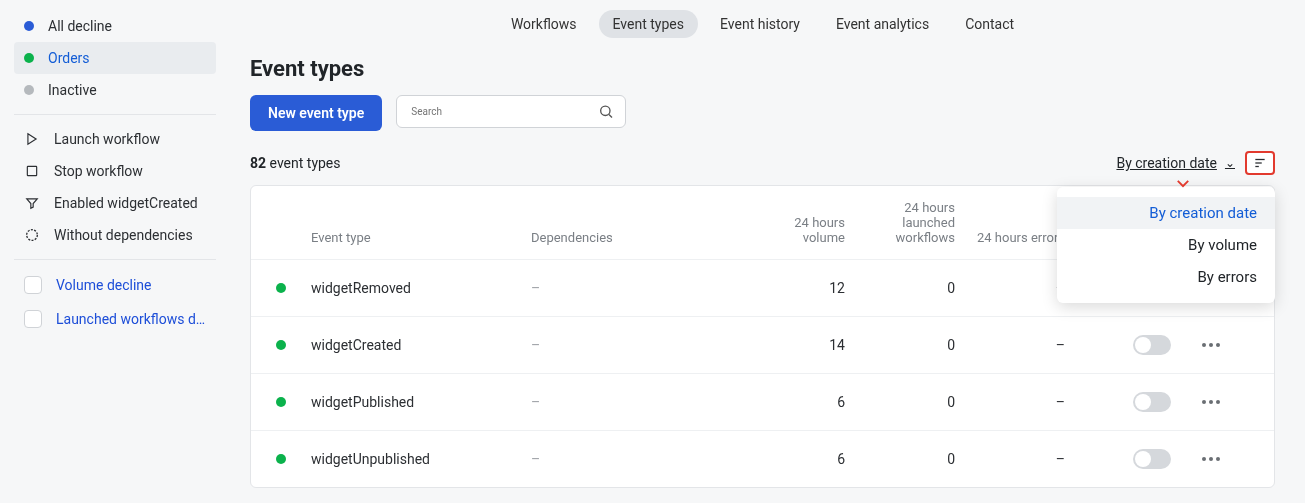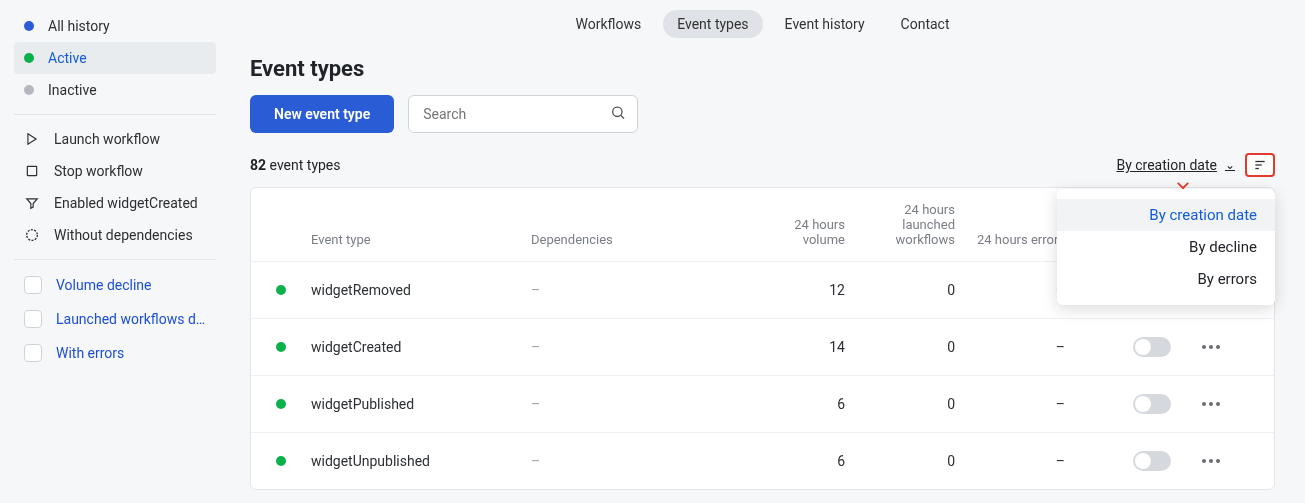--- a/index.html
+++ b/index.html
@@ -17,23 +17,23 @@
 .checkbox-square { width: 18px; height: 18px; border: 1px solid #d0d3d7; border-radius: 4px; background: #fff; flex-shrink: 0; }
 .main { flex: 1; padding: 0 30px 20px 20px; }
 .top-tabs { display: flex; justify-content: center; gap: 8px; padding: 10px 0 18px 0; }
 .top-tab { padding: 6px 14px; border-radius: 16px; cursor: pointer; color: #333; font-size: 14px; }
 .top-tab.selected { background: #dfe2e6; }
 .page-title { font-size: 22px; font-weight: 700; margin-bottom: 14px; }
 .page-links { margin-bottom: 22px; color: #135dd6; font-size: 14px; }
 .page-links a { color: #135dd6; text-decoration: none; cursor: pointer; }
 .page-links .sep { color: #333; }
 .controls-row { display: flex; gap: 14px; margin-bottom: 20px; }
-.btn-primary { background: #2a5cd6; color: #fff; border: none; padding: 10px 24px; border-radius: 6px; font-size: 14px; font-weight: 600; cursor: pointer; }
+.btn-primary { background: #2a5cd6; color: #fff; border: none; padding: 10px 18px; border-radius: 6px; font-size: 14px; font-weight: 600; cursor: pointer; }
 .search-wrap { position: relative; }
-.search-input { width: 230px; padding: 10px 36px 10px 14px; border: 1px solid #d0d3d7; border-radius: 6px; font-size: 14px; background: #fff; }
+.search-input { width: 230px; padding: 10px 36px 10px 14px; border: 1px solid #d0d3d7; border-radius: 6px; font-size: 10px; background: #fff; }
 .search-icon-i { position: absolute; right: 12px; top: 50%; transform: translateY(-50%); color: #555; }
 .count-row { display: flex; justify-content: space-between; align-items: center; margin-bottom: 10px; text-align: right; }
 .count-text strong { font-weight: 700; }
 .sort-area { display: flex; align-items: center; gap: 10px; position: relative; }
 .sort-trigger { text-decoration: underline; cursor: pointer; font-size: 14px; display: flex; align-items: center; gap: 8px; }
 .sort-chevron { font-size: 12px; }
 .sort-btn { border: 2px solid #e23a2e; border-radius: 4px; padding: 3px 5px; background: #fff; cursor: pointer; display: flex; align-items: center; justify-content: center; }
 .arrow-down { position: absolute; top: 20px; left: 56px; color: #e23a2e; font-size: 22px; z-index: 20; pointer-events: none; }
 .dropdown { position: absolute; top: 36px; right: 0; width: 218px; background: #fff; border-radius: 6px; box-shadow: 0 4px 16px rgba(0,0,0,0.15); padding: 10px 0; z-index: 10; }
 .dropdown-item { padding: 7px 18px; cursor: pointer; font-size: 15px; }
@@ -54,25 +54,25 @@
 .truncate { white-space: nowrap; overflow: hidden; text-overflow: ellipsis; max-width: 160px; }
 </style>
 </head>
 <body>
 
 <div class="layout">
   <aside class="sidebar">
     <div class="sidebar-group">
       <div class="sidebar-item">
         <span class="status-dot" style="background:#2a5cd6"></span>
-        <span>All history</span>
+        <span>All decline</span>
       </div>
       <div class="sidebar-item active">
         <span class="status-dot" style="background:#0bb24c"></span>
-        <span>Active</span>
+        <span>Orders</span>
       </div>
       <div class="sidebar-item">
         <span class="status-dot" style="background:#b5b9bd"></span>
         <span>Inactive</span>
       </div>
     </div>
 
     <div class="sidebar-group">
       <div class="sidebar-item">
         <span class="icon-slot">
@@ -109,33 +109,30 @@
     </div>
 
     <div class="sidebar-group">
       <div class="checkbox-item">
         <span class="checkbox-square"></span>
         <span>Volume decline</span>
       </div>
       <div class="checkbox-item">
         <span class="checkbox-square"></span>
         <span class="truncate">Launched workflows de…</span>
-      </div>
-      <div class="checkbox-item">
-        <span class="checkbox-square"></span>
-        <span>With errors</span>
       </div>
     </div>
   </aside>
 
   <main class="main">
     <nav class="top-tabs">
       <div class="top-tab">Workflows</div>
       <div class="top-tab selected">Event types</div>
       <div class="top-tab">Event history</div>
+      <div class="top-tab">Event analytics</div>
       <div class="top-tab">Contact</div>
     </nav>
 
     <h1 class="page-title">Event types</h1>
 
 
     <div class="controls-row">
       <button class="btn-primary">New event type</button>
       <div class="search-wrap">
         <input class="search-input" placeholder="Search" style="">
@@ -166,21 +163,21 @@
               <line x1="4" y1="18" x2="10" y2="18"></line>
             </svg>
         </div>
         <div class="arrow-down">
           <svg width="22" height="22" viewBox="0 0 24 24" fill="#e23a2e">
               <path d="M12 3v12l-5-5-1.4 1.4L12 18l6.4-6.6L17 10l-5 5V3z"></path>
             </svg>
         </div>
         <div class="dropdown">
           <div class="dropdown-item highlighted">By creation date</div>
-          <div class="dropdown-item">By decline</div>
+          <div class="dropdown-item">By volume</div>
           <div class="dropdown-item">By errors</div>
         </div>
       </div>
     </div>
 
     <div class="table">
       <div class="thead">
         <div></div>
         <div>Event type</div>
         <div>Dependencies</div>

